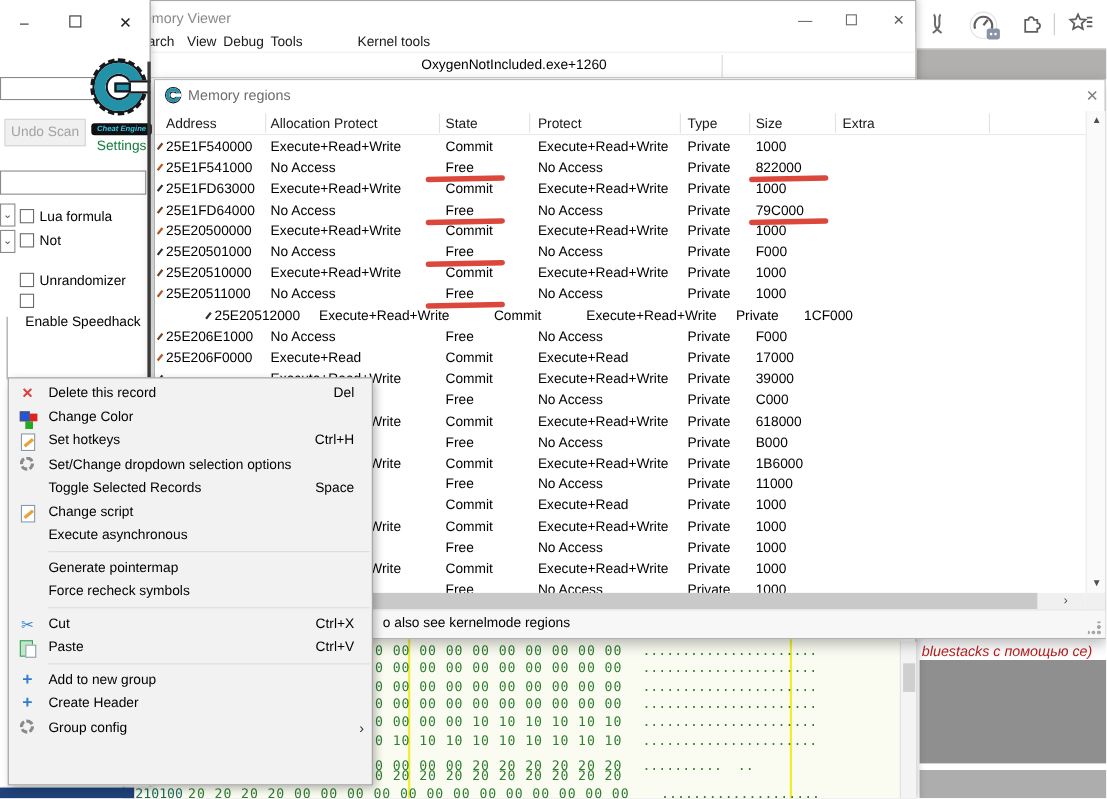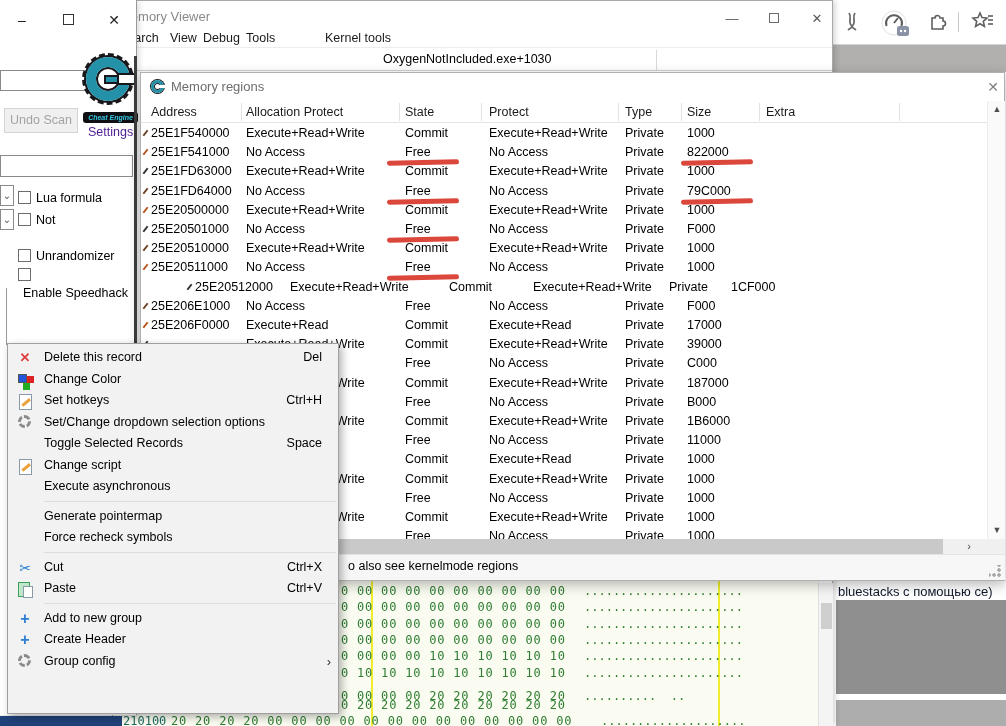--- a/index.html
+++ b/index.html
@@ -7,21 +7,21 @@
     font-family:"Liberation Sans", sans-serif; }
   .stage { position:relative; width:1006px; height:726px; background:#fff; overflow:hidden; }
   .abs { position:absolute; }
 
   
   .br-toolbar { left:833px; top:0; width:173px; height:44px; background:#fff; }
   .br-strip   { left:833px; top:44px; width:173px; height:28px; background:#b2b0ae; border-top:1px solid #d8d6d4; }
   .br-icon { position:absolute; top:10px; width:24px; height:24px; color:#5f5f5f; }
   .br-divider { position:absolute; top:12px; width:1px; height:20px; background:#c8c8c8; }
   .br-right { left:834px; top:582px; width:172px; height:144px; background:#fff; overflow:hidden; }
-  .br-text { position:absolute; left:4px; top:2px; font-size:13px; color:#0f172a; white-space:nowrap; }
+  .br-text { position:absolute; left:4px; top:2px; font-size:13px; color:#b91c1c; white-space:nowrap;font-style:italic; }
   .br-gray1 { position:absolute; left:2px; top:18px; width:170px; height:94px; background:#8f8f8f; }
   .br-gray2 { position:absolute; left:2px; top:118px; width:170px; height:26px; background:#adadad; }
 
   
   .mv-window { left:112px; top:0; width:721px; height:726px; background:#fff;
     border:1px solid #a9a9a9; box-shadow:2px 0 6px rgba(0,0,0,.18); }
   .mv-title { position:absolute; left:7px; top:8px; font-size:13px; color:#8a8a8a; }
   .mv-btn { position:absolute; top:8px; width:22px; height:20px; color:#5a5a5a; font-size:13px;
     text-align:center; line-height:20px; }
   .mv-max-glyph { display:inline-block; width:10px; height:10px; border:1px solid #6a6a6a; }
@@ -48,21 +48,21 @@
   
   .ce-window { left:0; top:0; width:137px; height:715px; background:#fff;
     border-right:1px solid #9a9a9a; box-shadow:2px 2px 6px rgba(0,0,0,.15); }
   .ce-darkedge { position:absolute; left:134px; top:56px; width:3px; height:526px; background:#3e3e3e; }
   .ce-btn { position:absolute; top:10px; width:24px; height:20px; color:#222; font-size:14px;
     text-align:center; line-height:20px; }
   .ce-max-glyph { display:inline-block; width:11px; height:11px; border:1.5px solid #333; }
   .ce-input { position:absolute; background:#fff; border:1px solid #8a8a8a; }
   .ce-button { position:absolute; left:4px; top:108px; width:74px; height:25px; background:#f0f0f0;
     border:1px solid #d4d4d4; color:#a3a3a3; font-size:12.5px; text-align:center; line-height:23px; }
-  .ce-settings { position:absolute; left:88px; top:125px; font-size:12.5px; color:#4c1d95; }
+  .ce-settings { position:absolute; left:88px; top:125px; font-size:12.5px; color:#15803d; }
   .ce-combo { position:absolute; width:14px; height:21px; background:#fff; border:1px solid #8a8a8a;
     color:#555; font-size:10px; text-align:center; line-height:19px; }
   .ce-check-row { position:absolute; left:18px; height:15px; }
   .ce-checkbox { display:inline-block; width:13px; height:13px; background:#fff; border:1px solid #6b6b6b;
     vertical-align:middle; }
   .ce-check-label { font-size:12.5px; color:#000; margin-left:5px; vertical-align:middle; white-space:nowrap; }
   .ce-listedge { position:absolute; left:6px; top:288px; width:1px; height:57px; background:#9a9a9a; }
 
   
   .ce-logo { position:absolute; left:84px; top:52px; width:54px; height:74px; }
@@ -203,21 +203,21 @@
 
     <div class="mv-menubar">
         <span class="mv-menu-item" style="left: 6px;">Search</span>
         <span class="mv-menu-item" style="left: 57px;">View</span>
         <span class="mv-menu-item" style="left: 90px;">Debug</span>
         <span class="mv-menu-item" style="left: 133px;">Tools</span>
         <span class="mv-menu-item" style="left: 172px; margin-left: 40px;">Kernel tools</span>
       </div>
 
     <div class="mv-tabbar">
-      <span class="mv-tab-text">OxygenNotIncluded.exe+1030</span>
+      <span class="mv-tab-text">OxygenNotIncluded.exe+1260</span>
       <span class="mv-tab-div"></span>
     </div>
 
     <div class="hexview">
       <div class="hex-yline" style="left:257px"></div>
       <div class="hex-yline" style="left:604px"></div>
       <div id="hex-rows">
           <div class="hex-row" style="top: 5px;">
             <span class="hex-bytes" style="left: 227px;">0 00 00 00 00 00 00 00 00 00</span>
             <span class="hex-ascii" style="left: 470px;">......................</span>
@@ -429,21 +429,21 @@
           <span class="mr-cell" style="left: 348px;">No Access</span>
           <span class="mr-cell" style="left: 484px;">Private</span>
           <span class="mr-cell" style="left: 546px;">C000</span>
           <div class="mr-tick" style="left: 1px; top: 7px; background: rgb(107, 66, 38);"></div>
         </div>
         <div class="mr-row" style="top: 251.6px;">
           <span class="mr-cell" style="left: 105px;">Execute+Read+Write</span>
           <span class="mr-cell" style="left: 264px;">Commit</span>
           <span class="mr-cell" style="left: 348px;">Execute+Read+Write</span>
           <span class="mr-cell" style="left: 484px;">Private</span>
-          <span class="mr-cell" style="left: 546px;">187000</span>
+          <span class="mr-cell" style="left: 546px;">618000</span>
           <div class="mr-tick" style="left: 1px; top: 7px; background: rgb(180, 85, 30);"></div>
         </div>
         <div class="mr-row" style="top: 270.8px;">
           <span class="mr-cell" style="left: 264px;">Free</span>
           <span class="mr-cell" style="left: 348px;">No Access</span>
           <span class="mr-cell" style="left: 484px;">Private</span>
           <span class="mr-cell" style="left: 546px;">B000</span>
           <div class="mr-tick" style="left: 1px; top: 7px; background: rgb(48, 48, 46);"></div>
         </div>
         <div class="mr-row" style="top: 290px;">

